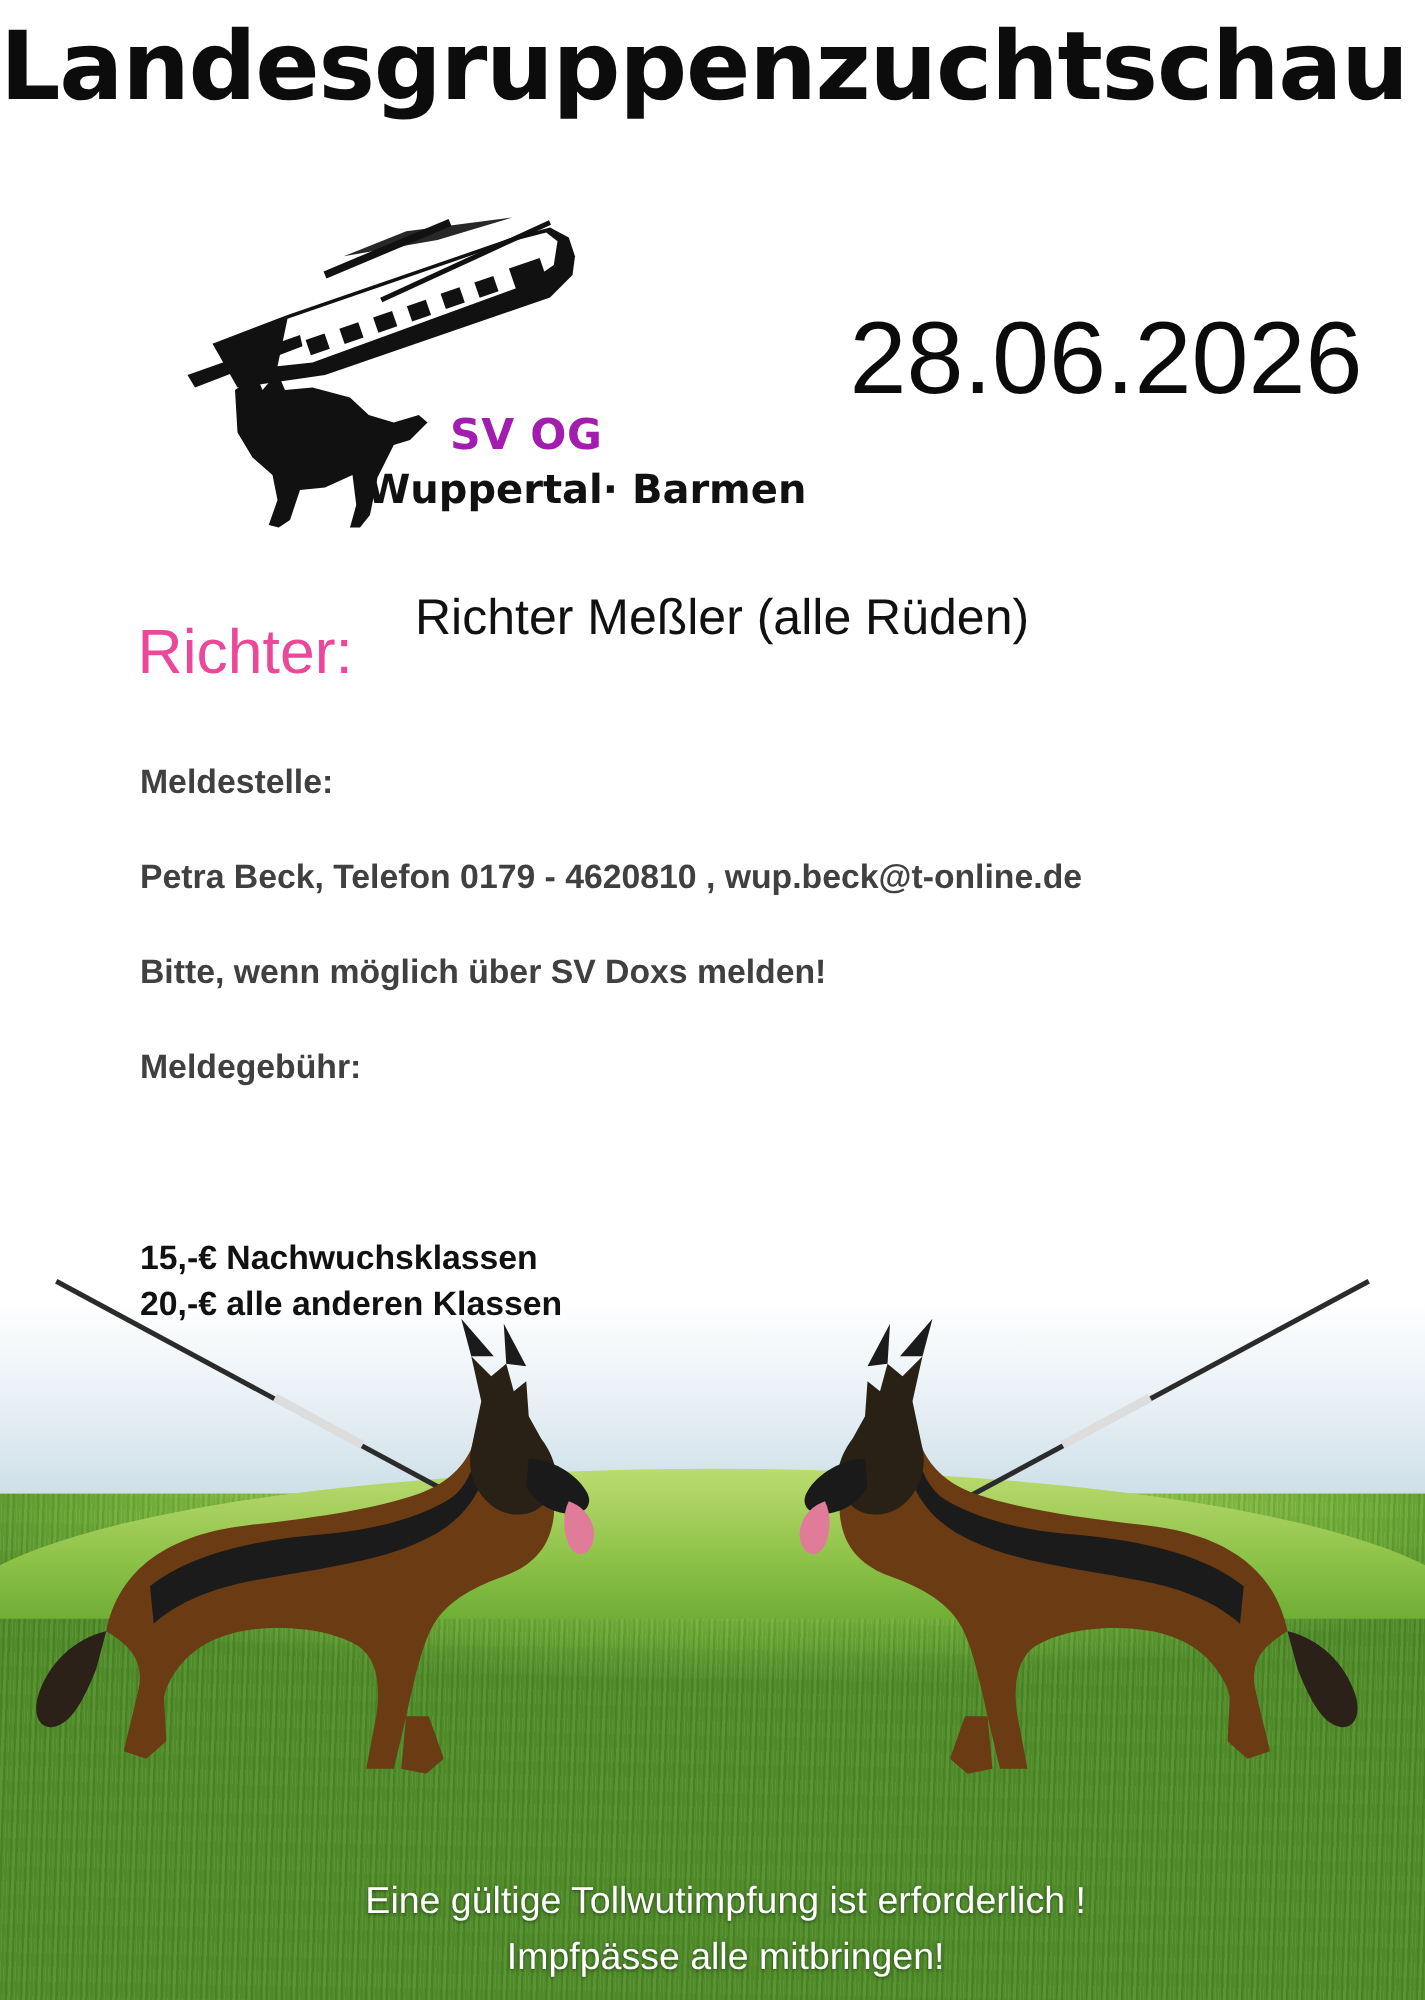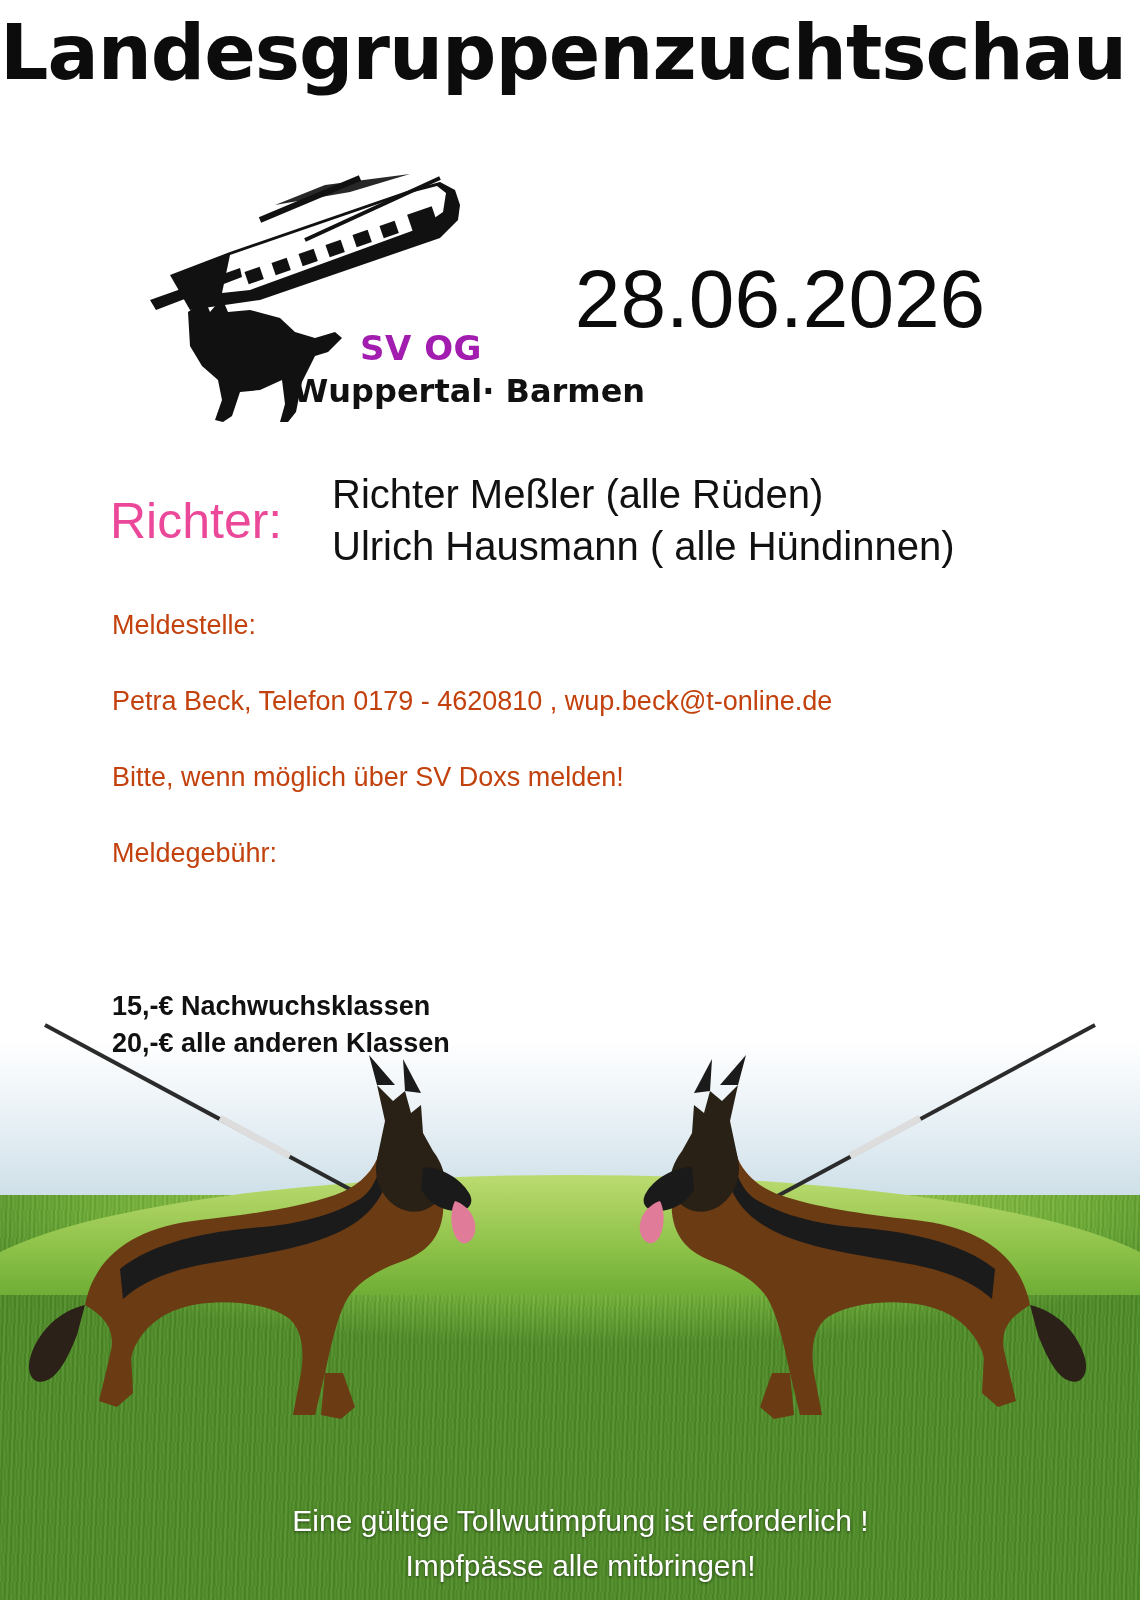--- a/index.html
+++ b/index.html
@@ -98,23 +98,23 @@
     font-weight: 700;
     font-size: 32px;
     color: #111;
     white-space: nowrap;
   }
 
   
   .date {
     position: absolute;
     left: 470px;
-    top: 252px;
+    top: 240px;
     width: 620px;
-    text-align: center;
+    text-align: right;
     font-family: "Liberation Sans", sans-serif;
     font-weight: 400;
     font-size: 82px;
     color: #0b0b0b;
     white-space: nowrap;
   }
 
   
   .richter-label {
     position: absolute;
@@ -139,24 +139,24 @@
 
   
   .info {
     position: absolute;
     left: 112px;
     top: 608px;
     width: 940px;
   }
   .info p {
     margin: 0 0 42px 0;
-    font-weight: 400;
+    font-weight: 700;
     font-size: 27px;
     line-height: 34px;
-    color: #c2410c;
+    color: #404040;
     white-space: nowrap;
   }
   .fees {
     position: absolute;
     left: 112px;
     top: 988px;
     width: 700px;
   }
   .fees div {
     font-weight: 700;
@@ -236,21 +236,20 @@
     </svg>
     <div class="logo-text-sv">SV OG</div>
     <div class="logo-text-club">Wuppertal· Barmen</div>
   </div>
 
   <div class="date">28.06.2026</div>
 
   <div class="richter-label">Richter:</div>
   <div class="richter-lines">
     <div>Richter Meßler (alle Rüden)</div>
-    <div>Ulrich Hausmann ( alle Hündinnen)</div>
   </div>
 
   <div class="info">
     <p>Meldestelle:</p>
     <p>Petra Beck, Telefon 0179 - 4620810 , wup.beck@t-online.de</p>
     <p>Bitte, wenn möglich über SV Doxs melden!</p>
     <p>Meldegebühr:</p>
   </div>
 
   <div class="fees">

